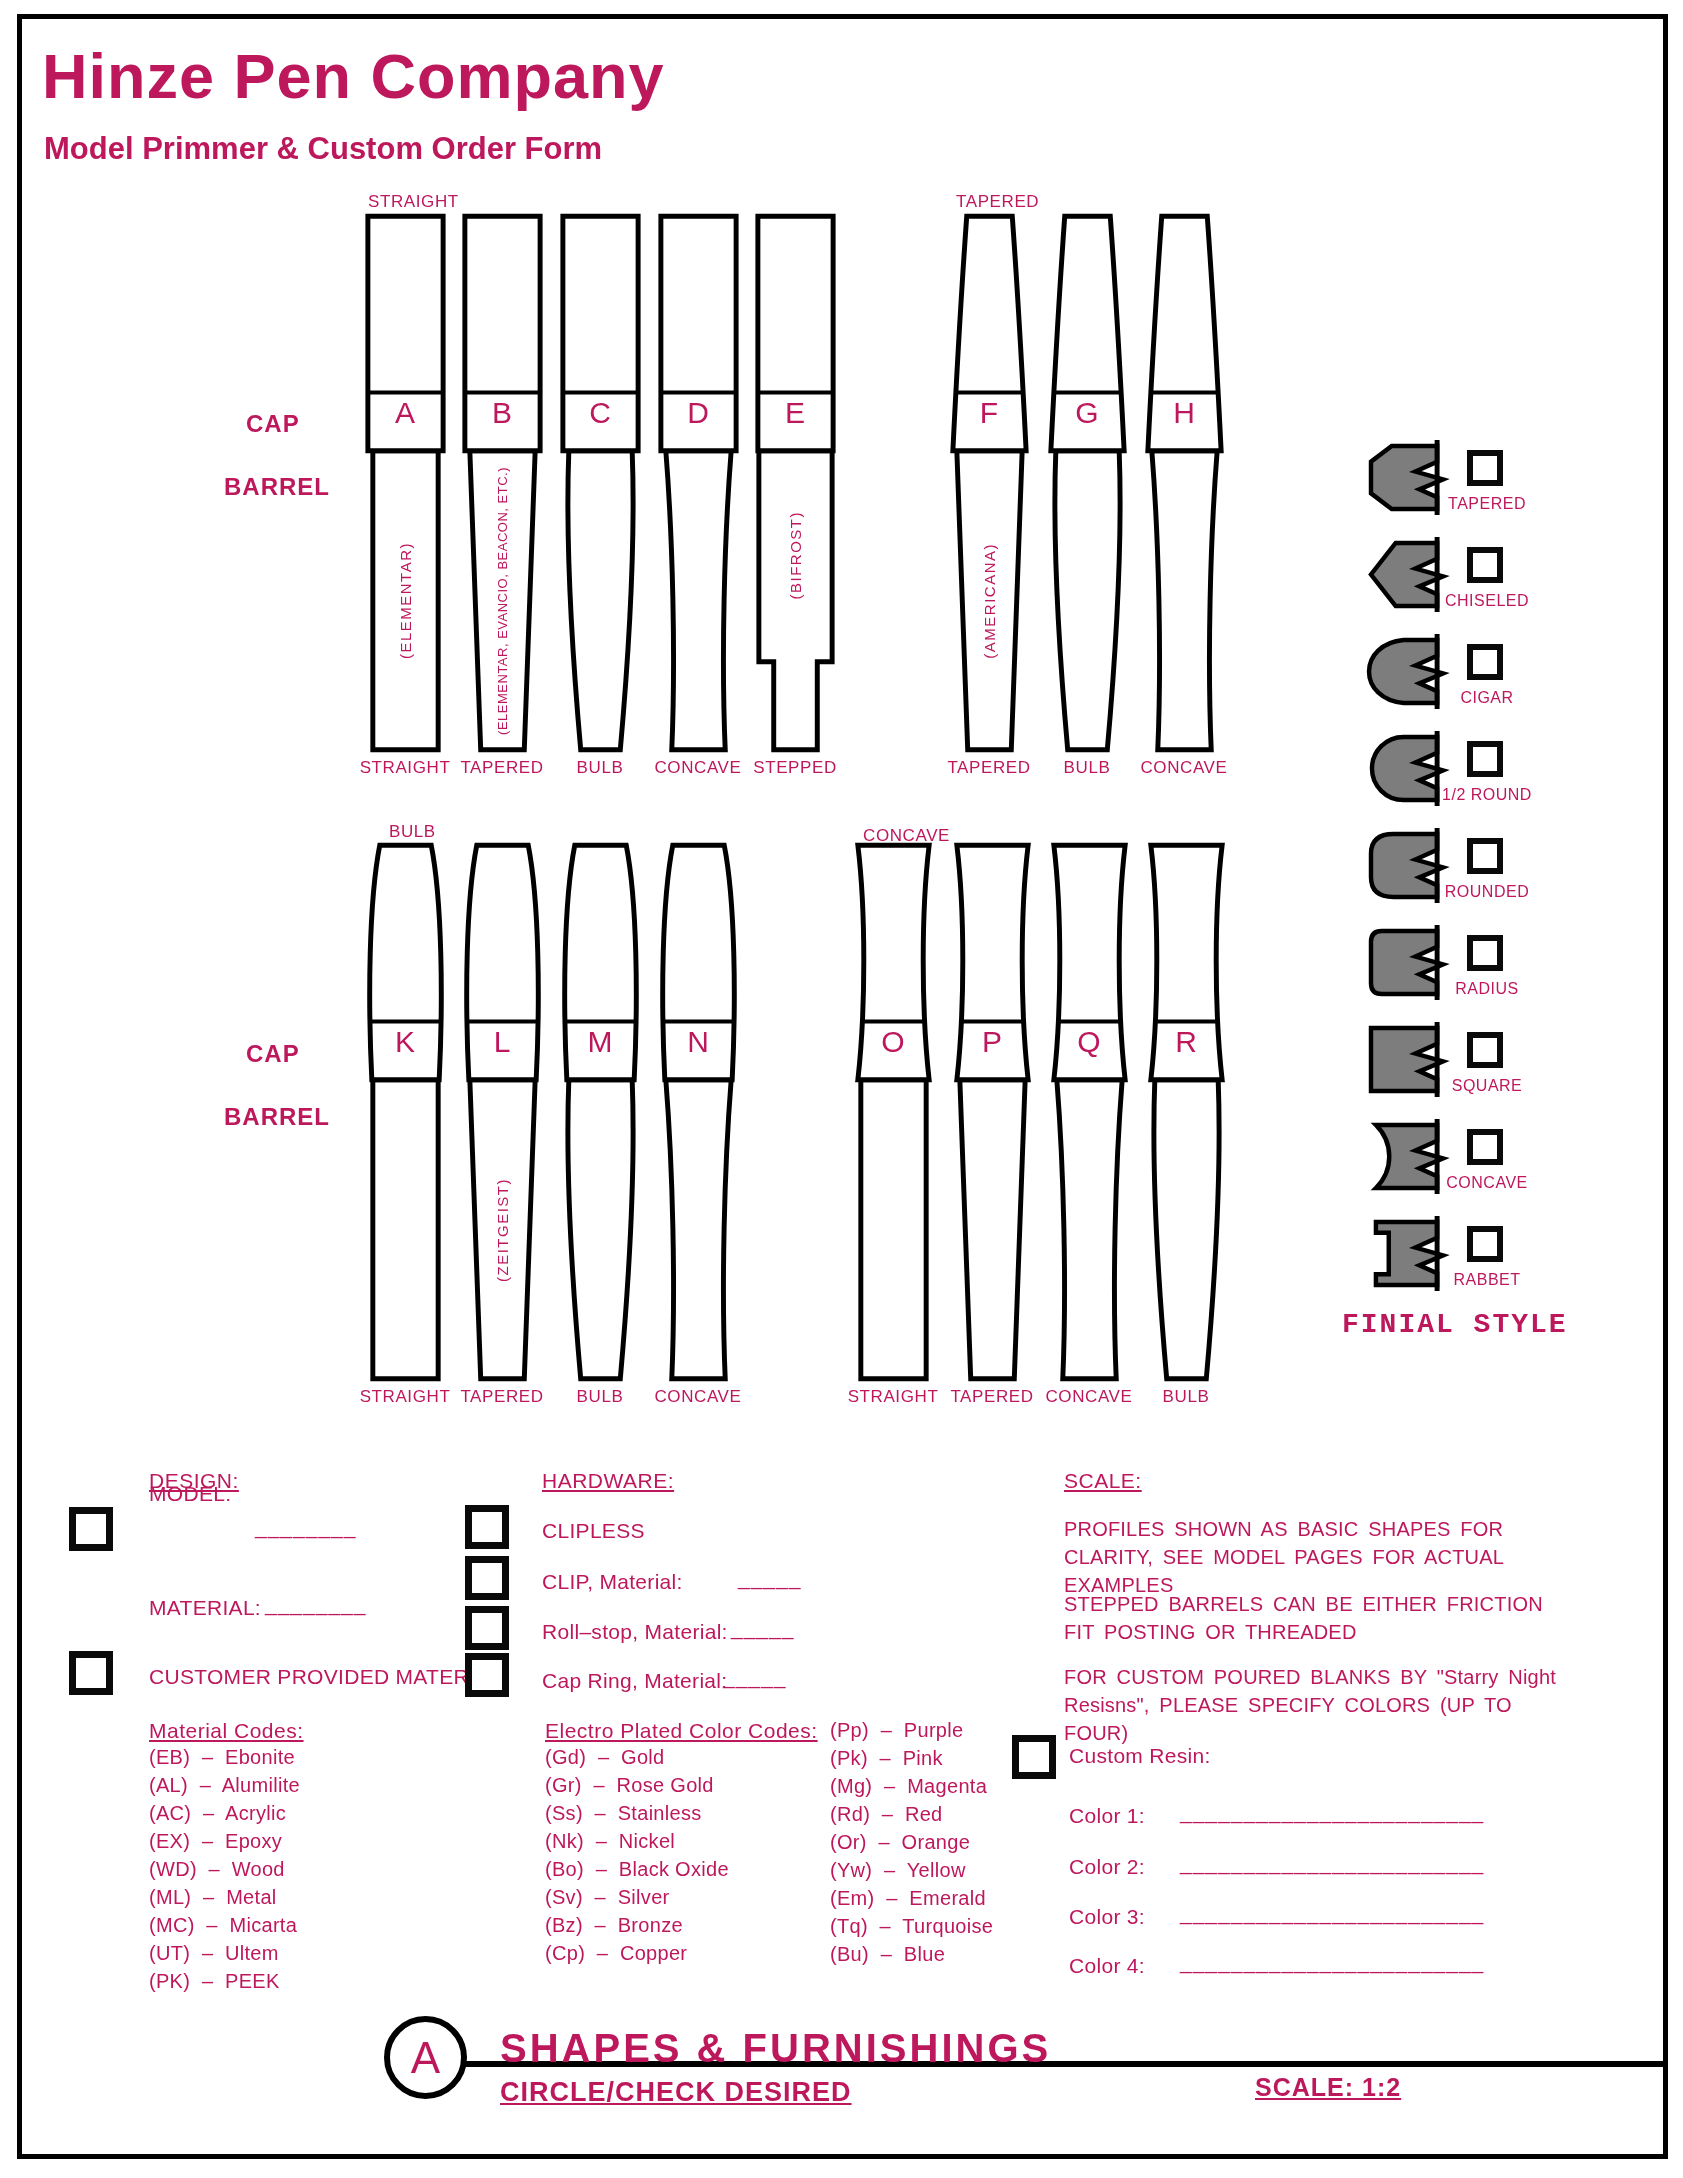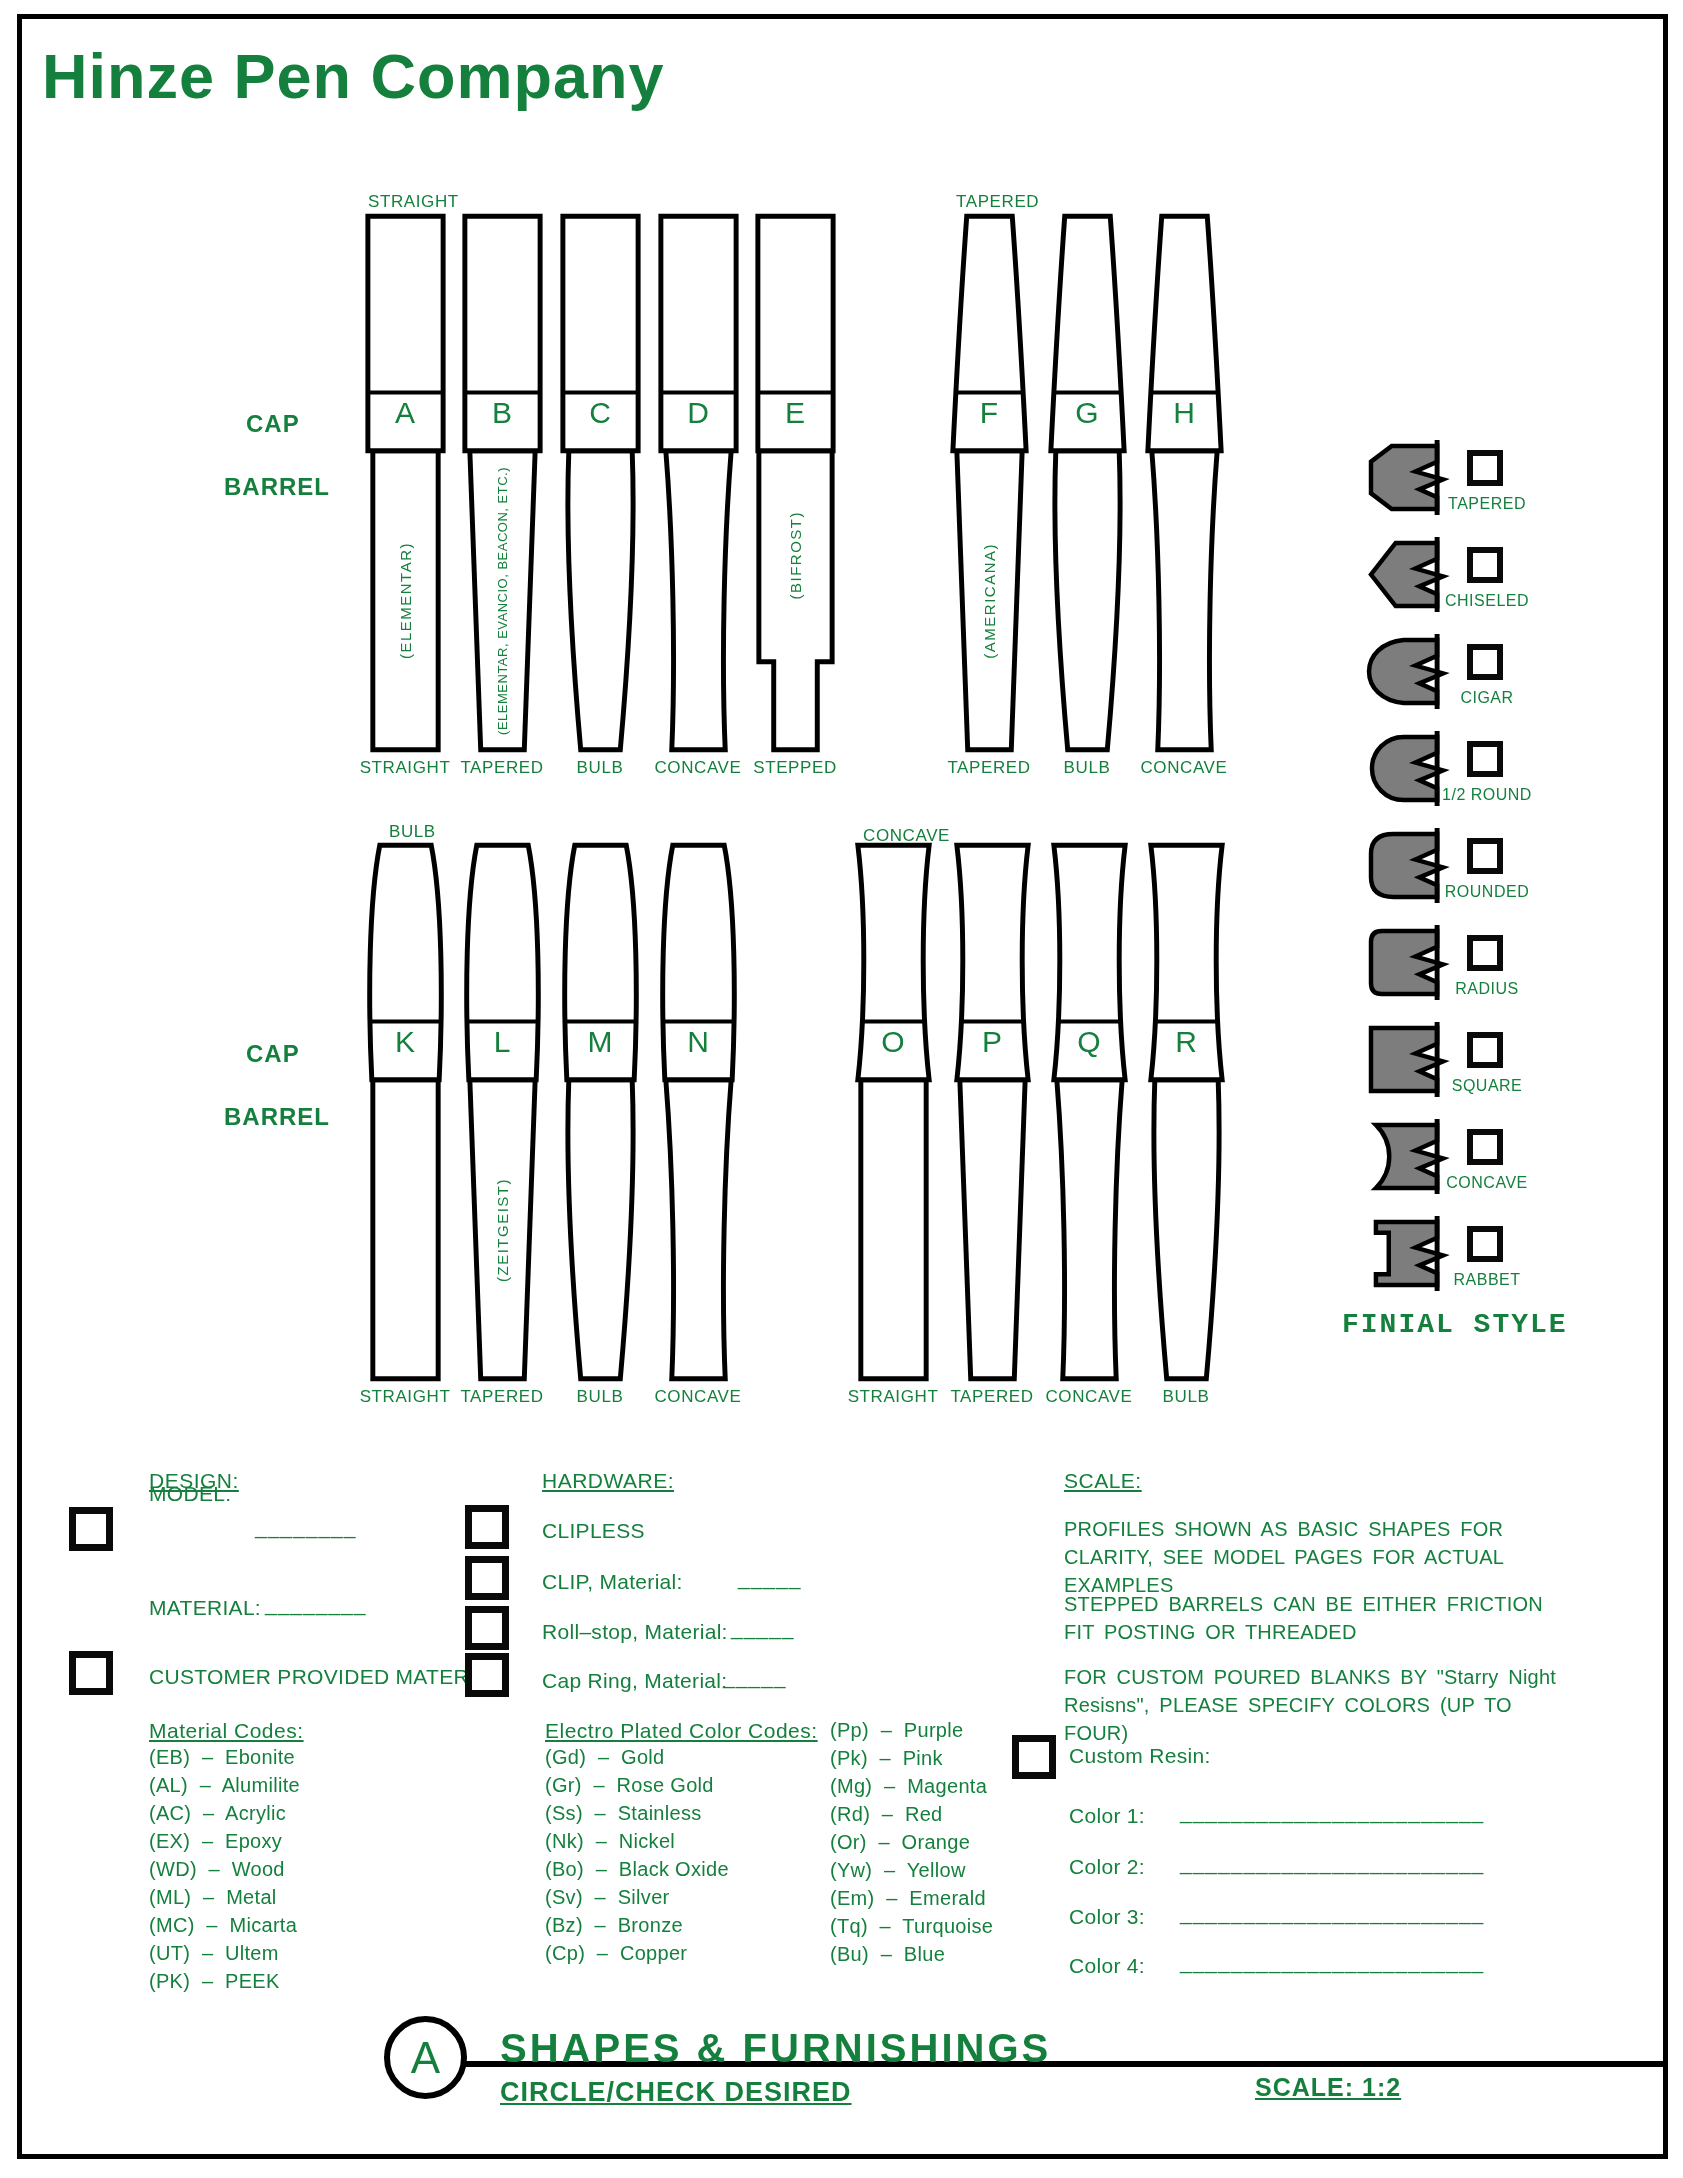--- a/index.html
+++ b/index.html
@@ -1,17 +1,17 @@
 <!DOCTYPE html>
 <html><head>
 <meta charset="utf-8">
 <style>
   html,body{margin:0;padding:0;background:#ddd;}
   #canvas{position:relative;width:1683px;height:2178px;background:#fff;
-          font-family:"Liberation Sans",sans-serif;color:#15803d;overflow:hidden;}
+          font-family:"Liberation Sans",sans-serif;color:#be185d;overflow:hidden;}
   .page-border{position:absolute;left:17px;top:14px;width:1651px;height:2145px;
                border:5px solid #000;box-sizing:border-box;}
   .h1{position:absolute;left:42px;top:40px;font-size:63px;font-weight:900;letter-spacing:1px;}
   .h2{position:absolute;left:44px;top:131px;font-size:31px;font-weight:700;}
 
   .cadlbl{position:absolute;font-size:17px;letter-spacing:0.6px;white-space:nowrap;}
   .sidelbl{position:absolute;font-size:24px;font-weight:600;letter-spacing:1px;}
 
   .pen{position:absolute;width:99px;height:554px;}
   .pen svg{position:absolute;left:0;top:0;}
@@ -55,20 +55,21 @@
           text-decoration:underline;letter-spacing:1px;}
   .tb-scale{position:absolute;left:1255px;top:2073px;font-size:25px;font-weight:600;letter-spacing:1px;text-decoration:underline;}
 </style>
 </head>
 <body>
 
 <div id="canvas">
   <div class="page-border"></div>
 
   <div class="h1">Hinze Pen Company</div>
+  <div class="h2">Model Primmer &amp; Custom Order Form</div>
 
   <div class="sidelbl" style="left:246px;top:410px">CAP</div>
   <div class="sidelbl" style="left:224px;top:473px">BARREL</div>
   <div class="cadlbl" style="left:368px;top:192px">STRAIGHT</div>
   <div class="cadlbl" style="left:956px;top:192px">TAPERED</div>
 
   <div class="pen" style="left:356px;top:212px">
     <svg viewBox="0 0 100 548" width="99" height="543">
       <path class="pp" d="M17,241 L83,241 L83,543 L17,543 Z"></path>
       <path class="pp" d="M12,4 L88,4 L88,241 L12,241 Z"></path>

